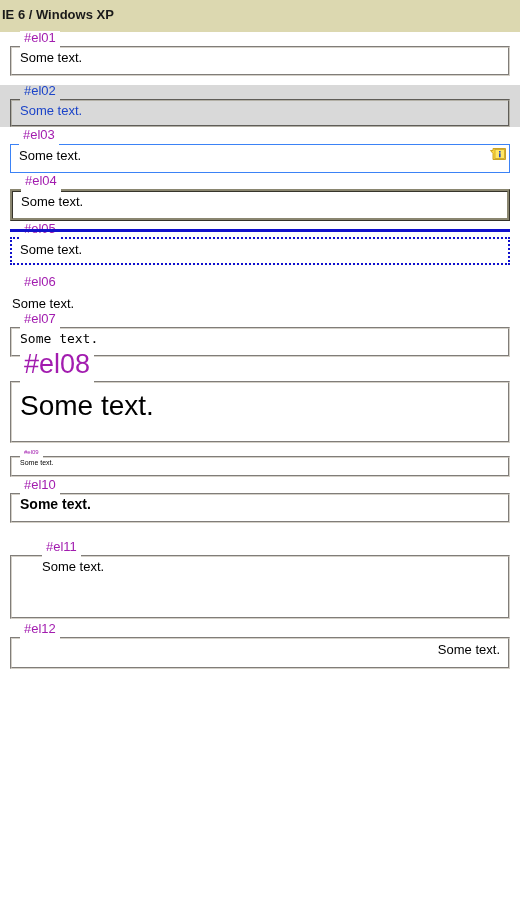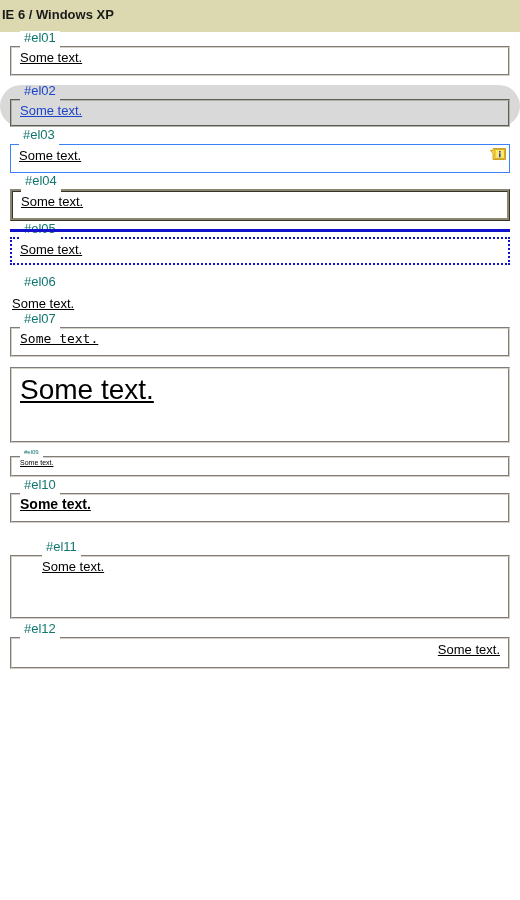--- a/index.html
+++ b/index.html
@@ -46,39 +46,37 @@
     background: transparent;
   }
   .fs > .lg {
     display: block;
     position: relative;
     top: -0.72em;
     margin-bottom: -0.55em;
     width: auto;
     padding: 0 4px;
     background: #ffffff;
-    color: #0f766e;
+    color: #a21caf;
     font-size: 13px;
     line-height: 14px;
     white-space: nowrap;
   }
   .fs > .bd {
     line-height: 17px;
-    text-decoration: underline;
   }
 
   
   #el01 { margin-top: 8px; height: 36px; }
 
   
   #el02-band {
     background: #d9d9d9;
     margin-top: 9px;
     padding: 8px 0 0 0;
-    border-radius: 21px;
   }
   #el02 {
     margin: 0 10px 0 10px;
     height: 34px;
     border-color: #b3b0a6;
   }
   #el02 > .lg { background: transparent; color: #1c44c8; }
   #el02 > .bd { color: #1c44c8; }
 
   
@@ -232,20 +230,21 @@
   <legend class="lg">#el06</legend>
   <div class="bd">Some text.</div>
 </fieldset>
 
 <fieldset class="fs" id="el07">
   <legend class="lg">#el07</legend>
   <div class="bd">Some text.</div>
 </fieldset>
 
 <fieldset class="fs" id="el08">
+  <legend class="lg">#el08</legend>
   <div class="bd">Some text.</div>
 </fieldset>
 
 <fieldset class="fs" id="el09">
   <legend class="lg">#el09</legend>
   <div class="bd">Some text.</div>
 </fieldset>
 
 <fieldset class="fs" id="el10">
   <legend class="lg">#el10</legend>

